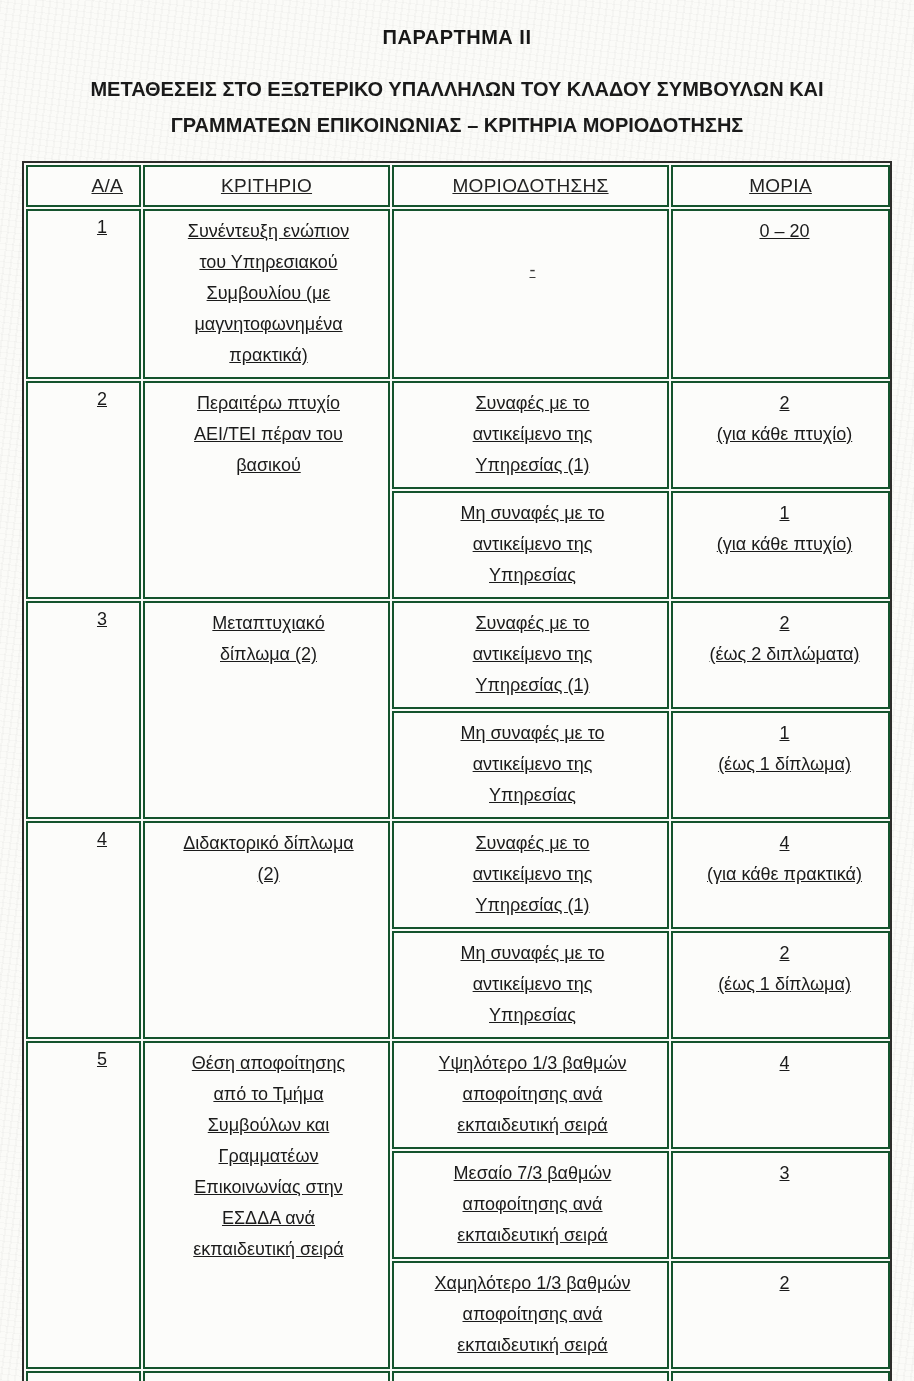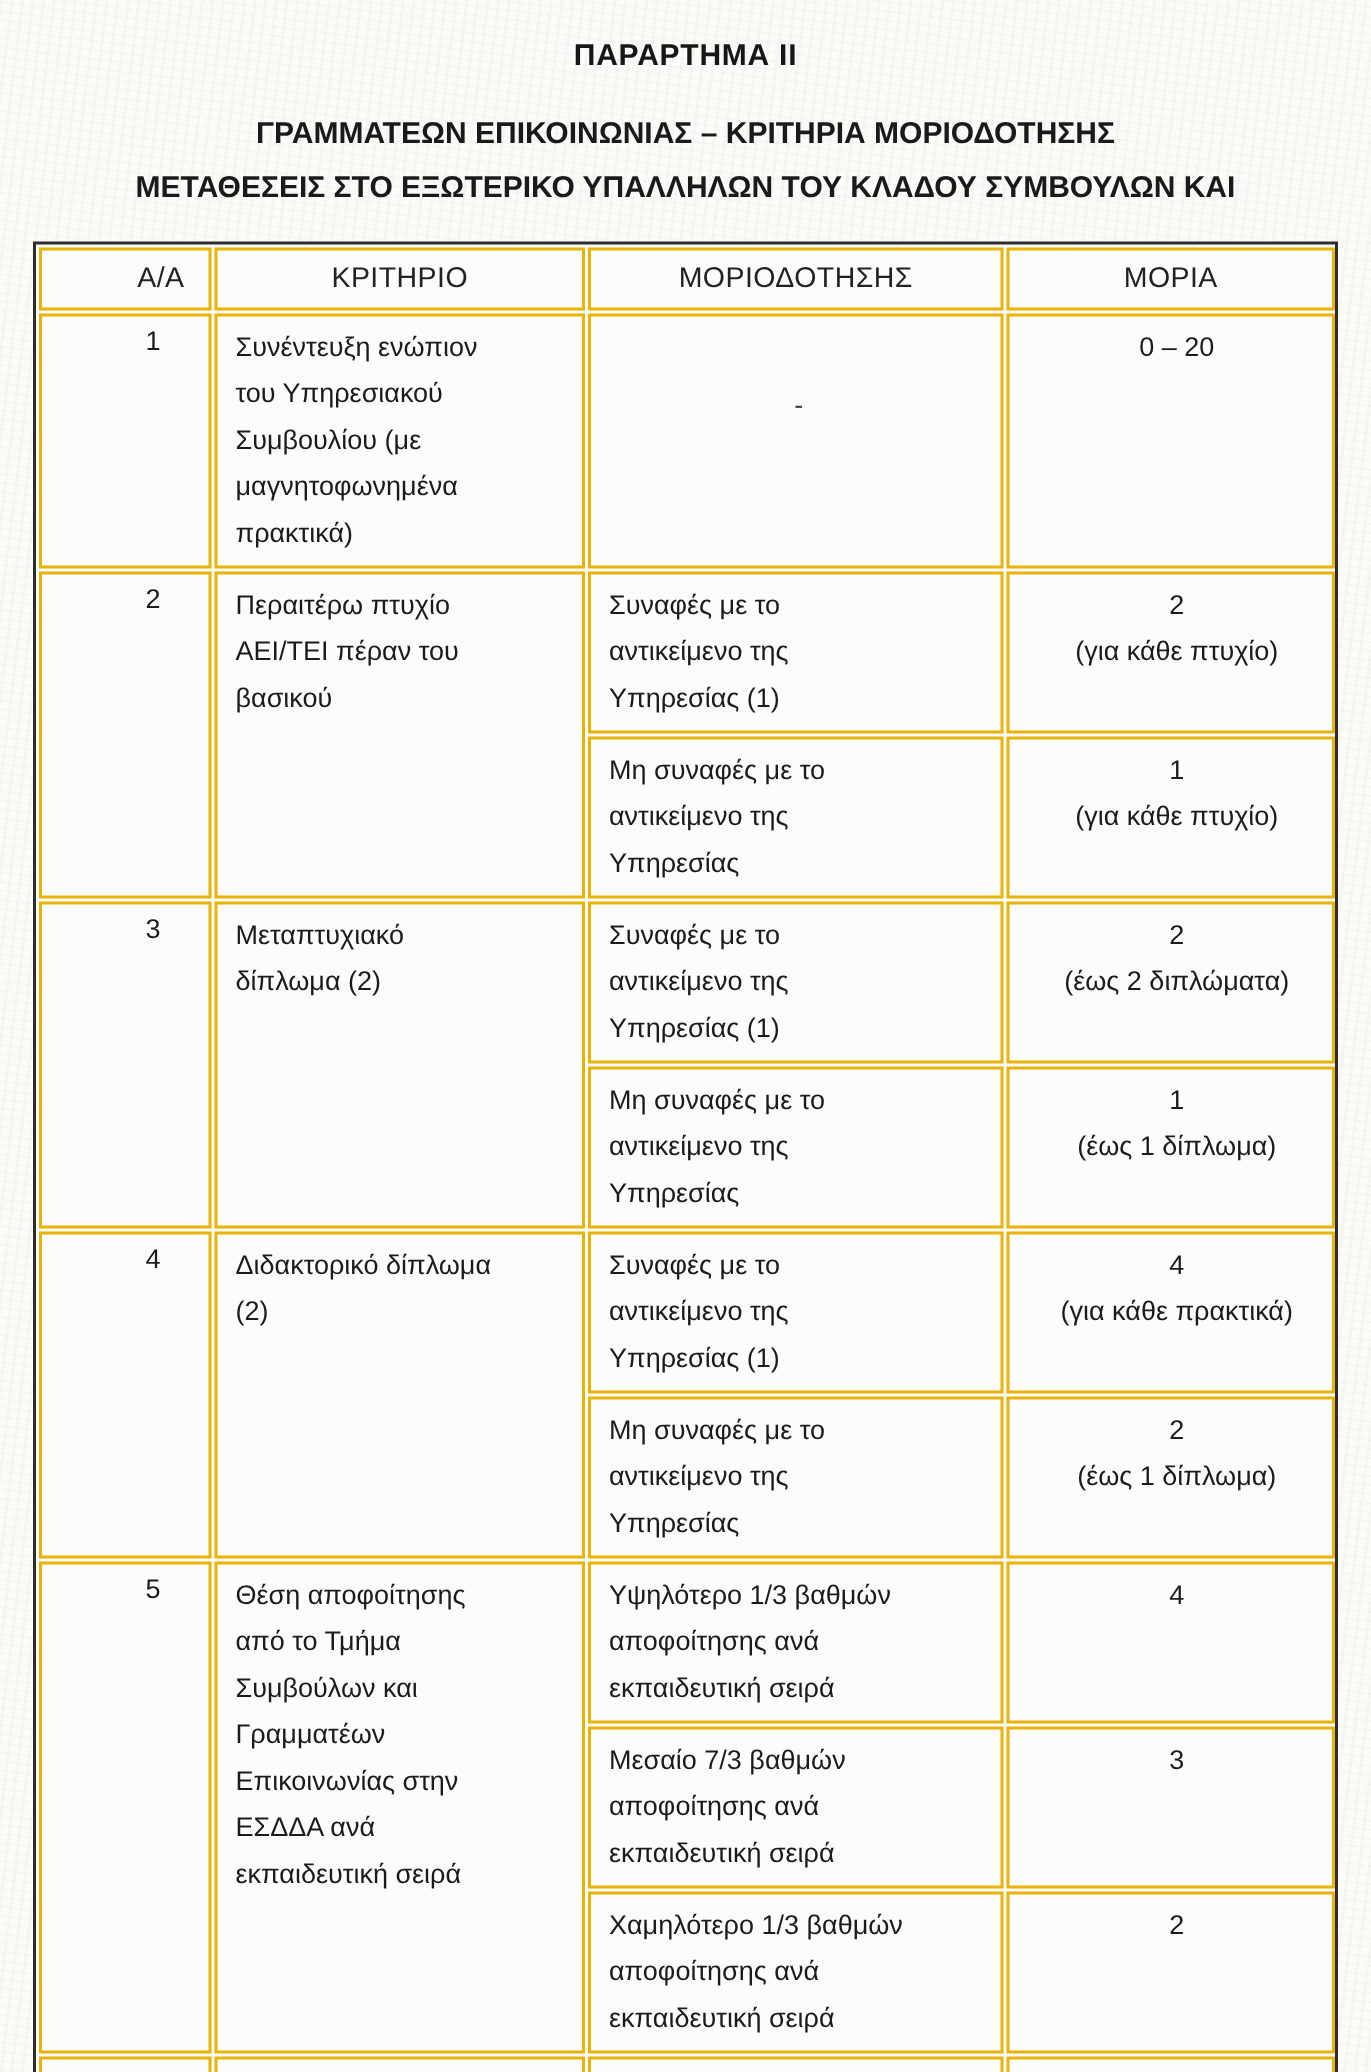--- a/index.html
+++ b/index.html
@@ -39,41 +39,42 @@
     background: #fbfbf8;
   }
   table.criteria {
     width: 100%;
     table-layout: fixed;
     border-collapse: separate;
     border-spacing: 2px;
     font-size: 18px;
   }
   th, td {
-    border: 2px solid #eab308;
+    border: 2px solid #14532d;
     vertical-align: top;
     background: rgba(255,255,255,0.25);
+    text-decoration: underline;
   }
   th {
     vertical-align: middle;
     height: 42px;
     font-weight: 400;
     font-size: 19px;
     letter-spacing: 0.3px;
     text-align: center;
     color: #222;
   }
   th.aa { text-align: right; padding-right: 16px; }
   td.num {
     text-align: right;
     padding: 6px 32px 4px 4px;
     font-size: 18px;
   }
   td.crit, td.grad {
-    text-align: left;
+    text-align: center;
     padding: 5px 8px 6px 12px;
     line-height: 31px;
     white-space: pre-line;
   }
   td.pts {
     text-align: center;
     padding: 5px 6px 6px 14px;
     line-height: 31px;
   }
   .pts-note { line-height: 31px; }
@@ -87,22 +88,22 @@
   tr.r6 td.grad { height: 96px; }
 </style>
 </head>
 <body>
 
 <div class="page">
 
   <div class="doc-title">ΠΑΡΑΡΤΗΜΑ II</div>
 
   <div class="doc-subtitle">
+    <div>ΜΕΤΑΘΕΣΕΙΣ ΣΤΟ ΕΞΩΤΕΡΙΚΟ ΥΠΑΛΛΗΛΩΝ ΤΟΥ ΚΛΑΔΟΥ ΣΥΜΒΟΥΛΩΝ ΚΑΙ</div>
     <div>ΓΡΑΜΜΑΤΕΩΝ ΕΠΙΚΟΙΝΩΝΙΑΣ – ΚΡΙΤΗΡΙΑ ΜΟΡΙΟΔΟΤΗΣΗΣ</div>
-    <div>ΜΕΤΑΘΕΣΕΙΣ ΣΤΟ ΕΞΩΤΕΡΙΚΟ ΥΠΑΛΛΗΛΩΝ ΤΟΥ ΚΛΑΔΟΥ ΣΥΜΒΟΥΛΩΝ ΚΑΙ</div>
   </div>
 
   <div class="table-wrap">
     <table class="criteria">
       <colgroup>
         <col style="width:115px">
           <col style="width:247px">
           <col style="width:277px">
           <col style="width:219px">
       </colgroup>

